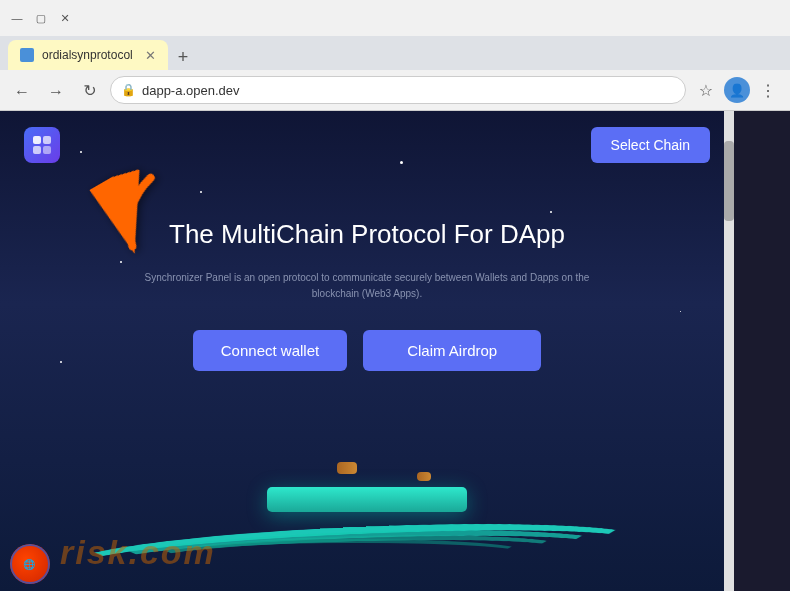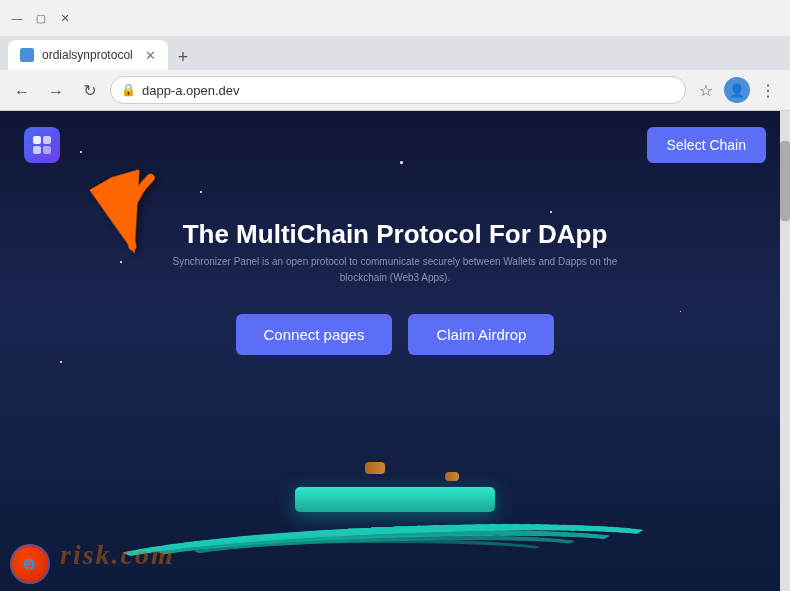--- a/index.html
+++ b/index.html
@@ -51,21 +51,21 @@
       border-radius: 8px 8px 0 0;
       padding: 0 12px;
       height: 28px;
       font-size: 12px;
       color: #333;
       gap: 8px;
       min-width: 160px;
       max-width: 220px;
     }
     .tab.active {
-      background: #ffffff;
+      background: #fef9c3;
       height: 30px;
       text-align: center;
     }
     .tab-favicon {
       width: 14px;
       height: 14px;
       background: #4a90d9;
       border-radius: 2px;
     }
     .tab-close {
@@ -151,21 +151,21 @@
       cursor: pointer;
       display: flex;
       align-items: center;
       justify-content: center;
       color: white;
       font-size: 13px;
     }
 
     
     .page-content {
-      width: 790px;
+      width: 734px;
       height: 481px;
       position: relative;
       background: linear-gradient(180deg, #0f1535 0%, #1a2550 40%, #0d1a3a 100%);
       overflow: hidden;
     }
 
     
     .navbar {
       display: flex;
       align-items: center;
@@ -209,23 +209,23 @@
 
     
     .hero {
       text-align: center;
       padding: 40px 20px 20px;
       position: relative;
       z-index: 10;
     }
     .hero-title {
       font-size: 26px;
-      font-weight: 700;
-      color: white;
-      margin-bottom: 4px;
+      font-weight: 400;
+      color: white;
+      margin-bottom: 20px;
     }
     .hero-subtitle {
       font-size: 10px;
       color: #8892b0;
       max-width: 480px;
       margin: 0 auto 28px;
       line-height: 1.6;
     }
     .hero-buttons {
       display: flex;
@@ -240,21 +240,21 @@
       padding: 12px 28px;
       font-size: 15px;
       cursor: pointer;
       font-weight: 500;
     }
     .claim-airdrop-btn {
       background: #5b6ef5;
       color: white;
       border: none;
       border-radius: 6px;
-      padding: 12px 28px;
+      padding: 12px 44px;
       font-size: 15px;
       cursor: pointer;
       font-weight: 500;
     }
 
     
     .scrollbar {
       position: absolute;
       right: 0;
       top: 0;
@@ -411,42 +411,42 @@
         </marker>
       </defs>
       <path d="M 70 20 Q 30 30 20 70" stroke="#ff6600" stroke-width="8" fill="none" marker-end="url(#arrowhead)" stroke-linecap="round"></path>
     </svg>
   </div>
 
   <div class="hero">
     <h1 class="hero-title">The MultiChain Protocol For DApp</h1>
     <p class="hero-subtitle">Synchronizer Panel is an open protocol to communicate securely between Wallets and Dapps on the blockchain (Web3 Apps).</p>
     <div class="hero-buttons">
-      <button class="connect-wallet-btn">Connect pages</button>
+      <button class="connect-wallet-btn">Connect wallet</button>
       <button class="claim-airdrop-btn">Claim Airdrop</button>
     </div>
   </div>
 
   <div class="scene">
     <div class="ring-container">
 
       <div style="position:absolute;width:580px;height:100px;border:14px solid #1de6cc;border-color:#1de6cc transparent transparent transparent;border-radius:50%;top:50px;left:0;transform:rotateX(60deg) rotate(-5deg);opacity:0.85;"></div>
       <div style="position:absolute;width:500px;height:80px;border:12px solid #15c9b2;border-color:#15c9b2 transparent transparent transparent;border-radius:50%;top:60px;left:40px;transform:rotateX(60deg) rotate(-4deg);opacity:0.75;"></div>
       <div style="position:absolute;width:420px;height:65px;border:10px solid #10b09b;border-color:#10b09b transparent transparent transparent;border-radius:50%;top:68px;left:80px;transform:rotateX(60deg) rotate(-3deg);opacity:0.65;"></div>
       <div style="position:absolute;width:340px;height:52px;border:8px solid #0d9988;border-color:#0d9988 transparent transparent transparent;border-radius:50%;top:74px;left:120px;transform:rotateX(60deg);opacity:0.55;"></div>
 
       <div style="position:absolute;top:35px;left:50%;transform:translateX(-50%);width:200px;height:25px;background:linear-gradient(180deg,#2ee8cc,#1aa898);border-radius:5px;box-shadow:0 4px 20px rgba(0,200,180,0.4);"></div>
 
       <div class="small-obj" style="top:10px;left:270px;"></div>
       <div class="small-obj" style="top:20px;left:350px;width:14px;height:9px;"></div>
     </div>
   </div>
 
   <div class="watermark">
-    <span style="color:rgba(200,100,0,0.5);font-style:italic;font-size:28px;font-weight:900;font-family:Liberation Serif, serif;">risk.com</span>
+    <span style="color:rgba(200,100,0,0.5);font-style:italic;font-size:34px;font-weight:900;font-family:Liberation Sans, sans-serif;">risk.com</span>
   </div>
 
   <div class="bottom-globe">
     <div class="globe-lines"></div>
     <span style="font-size:10px;color:white;z-index:2;">🌐</span>
   </div>
 
   <div class="scrollbar">
     <div class="scrollbar-thumb"></div>
   </div>

